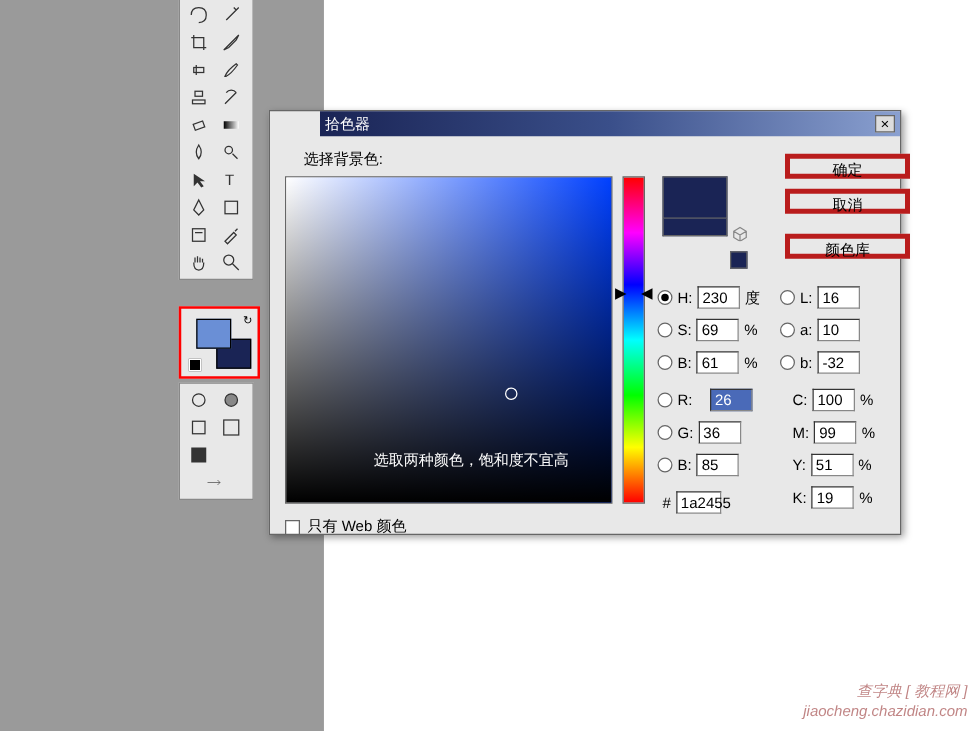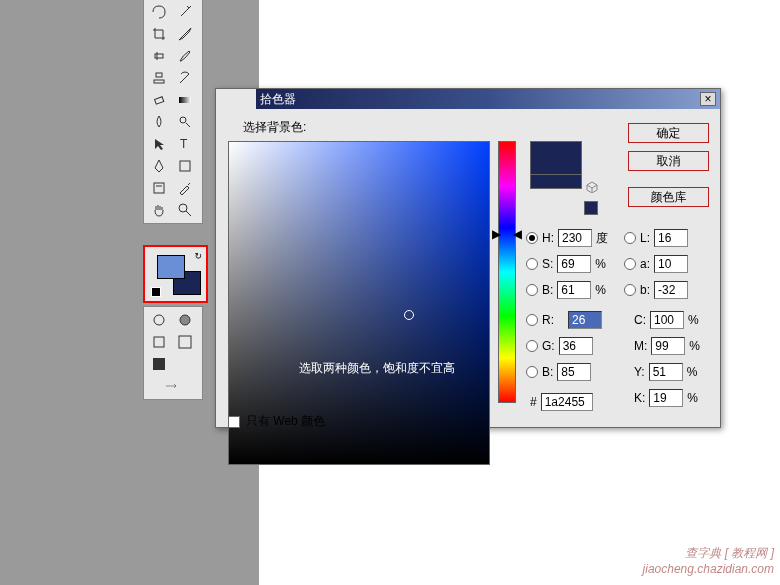--- a/index.html
+++ b/index.html
@@ -20,42 +20,42 @@
 
 
 .dialog { position: absolute; left: 215px; top: 88px; width: 506px; height: 340px; background: #e8e8e8; border: 1px solid #666; box-shadow: 2px 2px 6px rgba(0,0,0,0.4); }
 .titlebar { height: 20px; background: linear-gradient(90deg, #1a2455 0%, #3a4f8a 50%, #8aa0d0 100%); color: #fff; display: flex; align-items: center; padding: 0 4px; margin-left: 40px; }
 .titlebar-title { flex: 1; font-size: 12px; }
 .close-btn { width: 16px; height: 14px; background: #ddd; border: 1px solid #666; text-align: center; line-height: 12px; cursor: pointer; color: #000; }
 
 .dialog-body { position: relative; padding: 10px 27px; height: calc(100% - 20px); }
 .label-sel { color: #000; }
 
-.gradient-panel { position: absolute; left: 12px; top: 32px; width: 262px; height: 324px; border: 1px solid #666; background: linear-gradient(to bottom, rgba(0,0,0,0), rgba(0,0,0,1)), linear-gradient(to right, #fff, #1030a0); background-blend-mode: multiply; }
+.gradient-panel { position: absolute; left: 12px; top: 32px; width: 262px; height: 262px; border: 1px solid #666; background: linear-gradient(to bottom, rgba(0,0,0,0), rgba(0,0,0,1)), linear-gradient(to right, #fff, #1030a0); background-blend-mode: multiply; }
 .gradient-overlay { position: absolute; inset: 0; background: linear-gradient(to bottom, rgba(0,0,0,0) 0%, rgba(0,0,0,1) 100%); }
 .sat-base { position: absolute; inset: 0; background: linear-gradient(to right, #fff 0%, #0040ff 100%); }
 .picker-cursor { position: absolute; width: 10px; height: 10px; border: 1px solid #fff; border-radius: 50%; left: 175px; top: 168px; }
 .panel-text { position: absolute; color: #fff; left: 70px; top: 218px; font-size: 12px; }
 
 .hue-strip { position: absolute; left: 282px; top: 32px; width: 18px; height: 262px; border: 1px solid #666; background: linear-gradient(to bottom, #ff0000 0%, #ff00ff 17%, #0000ff 33%, #00ffff 50%, #00ff00 67%, #ffff00 83%, #ff0000 100%); }
 .hue-arrows { position: absolute; left: 276px; top: 118px; width: 30px; display: flex; justify-content: space-between; font-size: 9px; }
 
 .preview-new { position: absolute; left: 314px; top: 32px; width: 52px; height: 34px; background: #1a2455; border: 1px solid #666; }
 .preview-old { position: absolute; left: 314px; top: 66px; width: 52px; height: 14px; background: #1a2455; border: 1px solid #666; border-top: none; }
 .cube-icon { position: absolute; left: 370px; top: 72px; width: 12px; height: 12px; }
 .warn-box { position: absolute; left: 368px; top: 92px; width: 14px; height: 14px; background: #1a2455; border: 1px solid #666; }
 
-.btn { position: absolute; width: 81px; height: 20px; background: #e8e8e8; border: 1px solid #b91c1c; text-align: center; line-height: 18px; cursor: pointer; }
+.btn { position: absolute; width: 100px; height: 20px; background: #e8e8e8; border: 4px solid #b91c1c; text-align: center; line-height: 18px; cursor: pointer; }
 
 .field-row { position: absolute; display: flex; align-items: center; gap: 4px; }
 .radio { width: 12px; height: 12px; border: 1px solid #666; border-radius: 50%; display: inline-block; background: #fff; }
 .radio.checked::after { content: ""; display: block; width: 6px; height: 6px; background: #000; border-radius: 50%; margin: 2px; }
 .num-input { width: 34px; height: 18px; border: 1px inset #888; background: #fff; text-align: left; padding: 0 3px; line-height: 16px; display: inline-block; }
 .num-input.sel { background: #4a6ab8; color: #fff; margin-left: 10px; }
-.hex-input { width: 52px; height: 18px; border: 1px inset #888; background: #fff; padding: 0 3px; line-height: 16px; display: inline-block; }
+.hex-input { width: 36px; height: 18px; border: 1px inset #888; background: #fff; padding: 0 3px; line-height: 16px; display: inline-block; }
 
 .checkbox { width: 12px; height: 12px; border: 1px solid #666; background: #fff; display: inline-block; }
 .webonly-row { position: absolute; left: 12px; top: 304px; display: flex; align-items: center; gap: 6px; }
 
 .watermark { position: absolute; right: 6px; bottom: 8px; color: rgba(150,50,50,0.6); font-size: 13px; text-align: right; line-height: 16px; font-style: italic; }
 </style>
 </head>
 <body>
 
 <div class="canvas-bg"></div>

